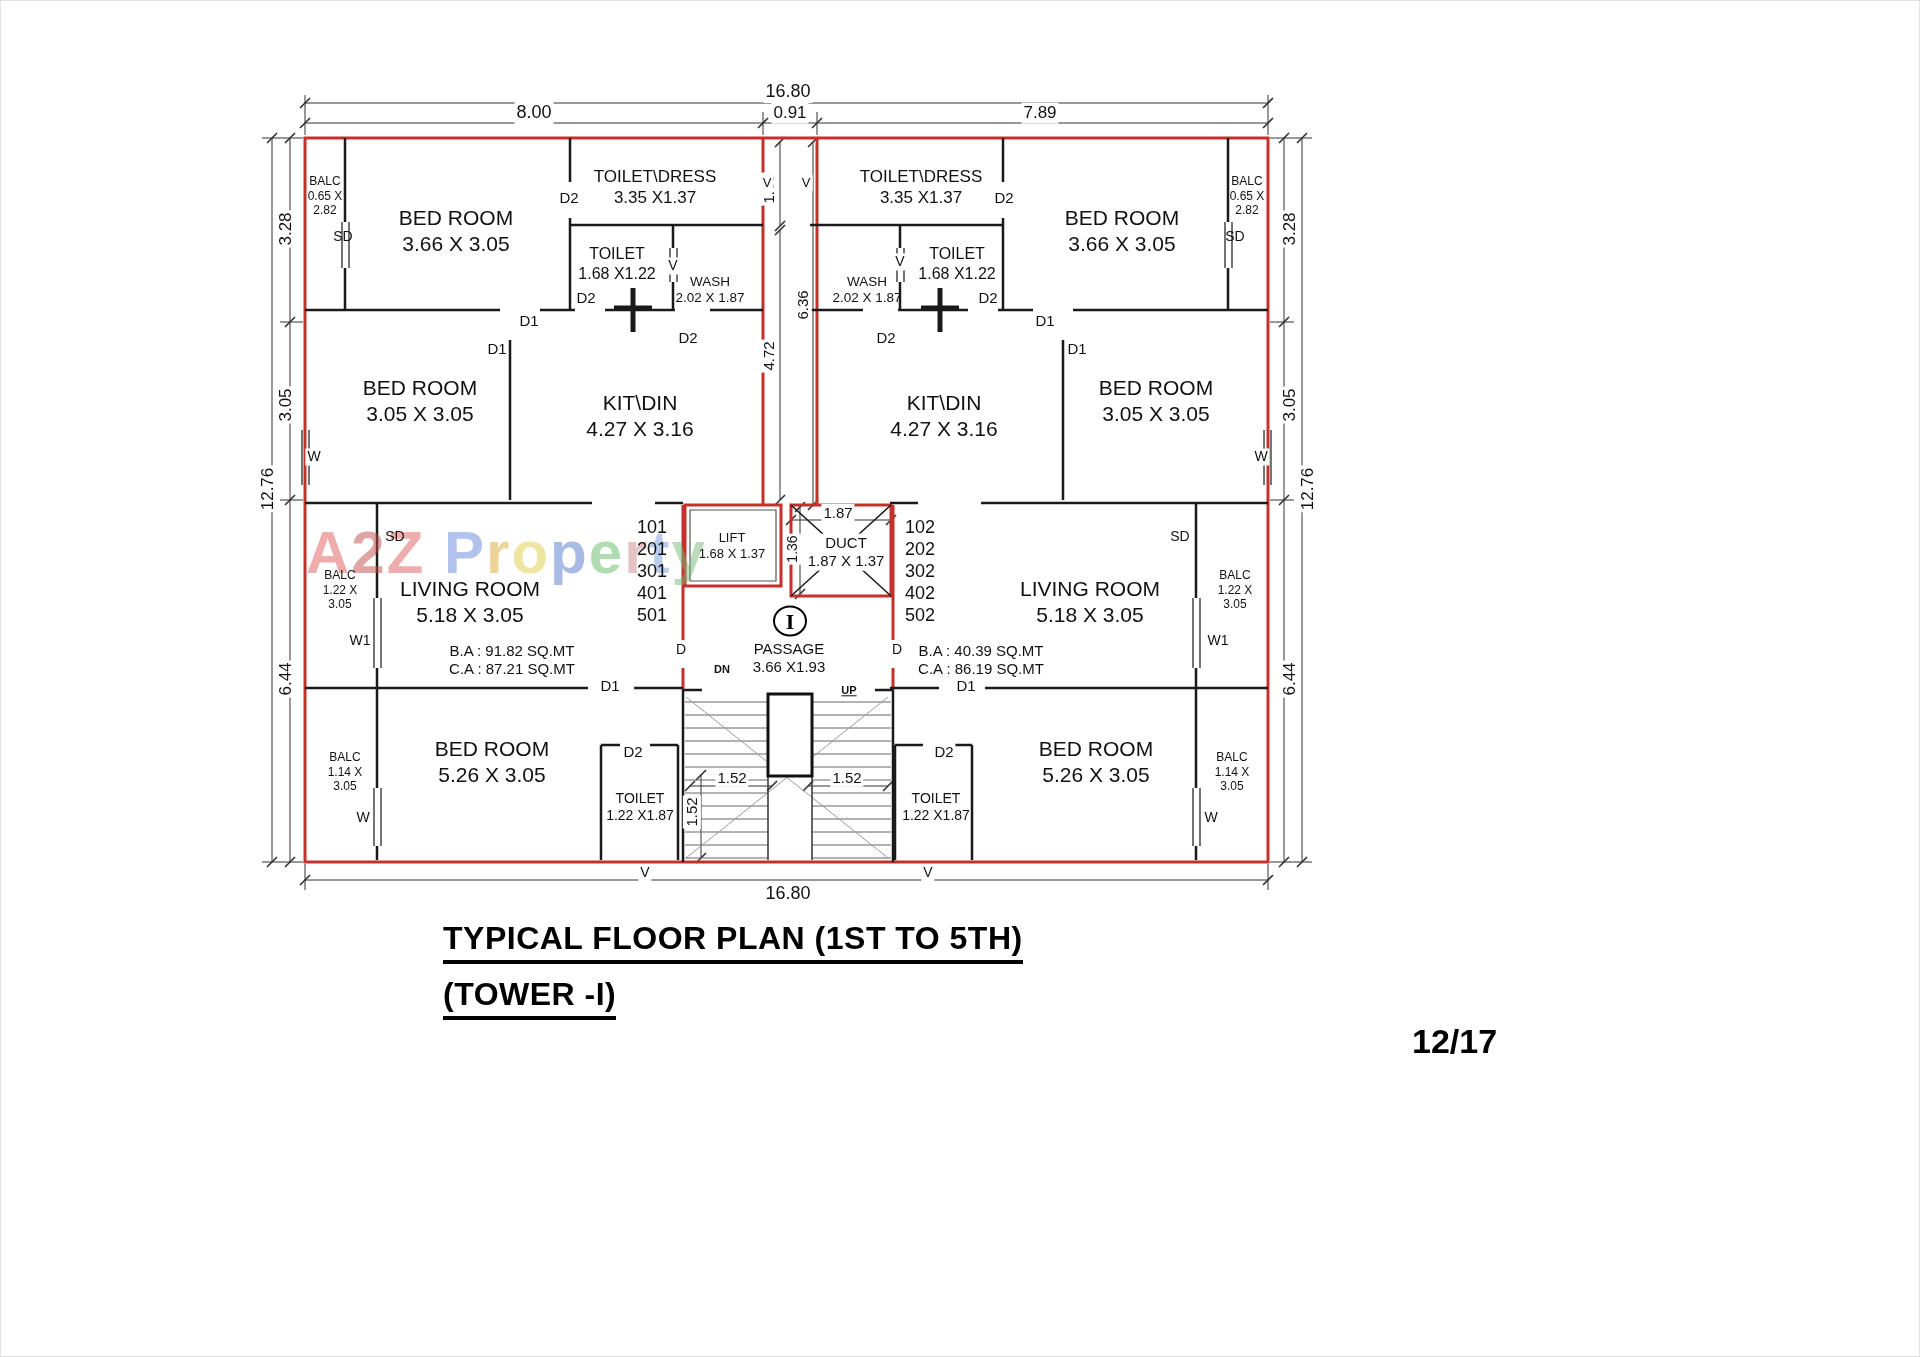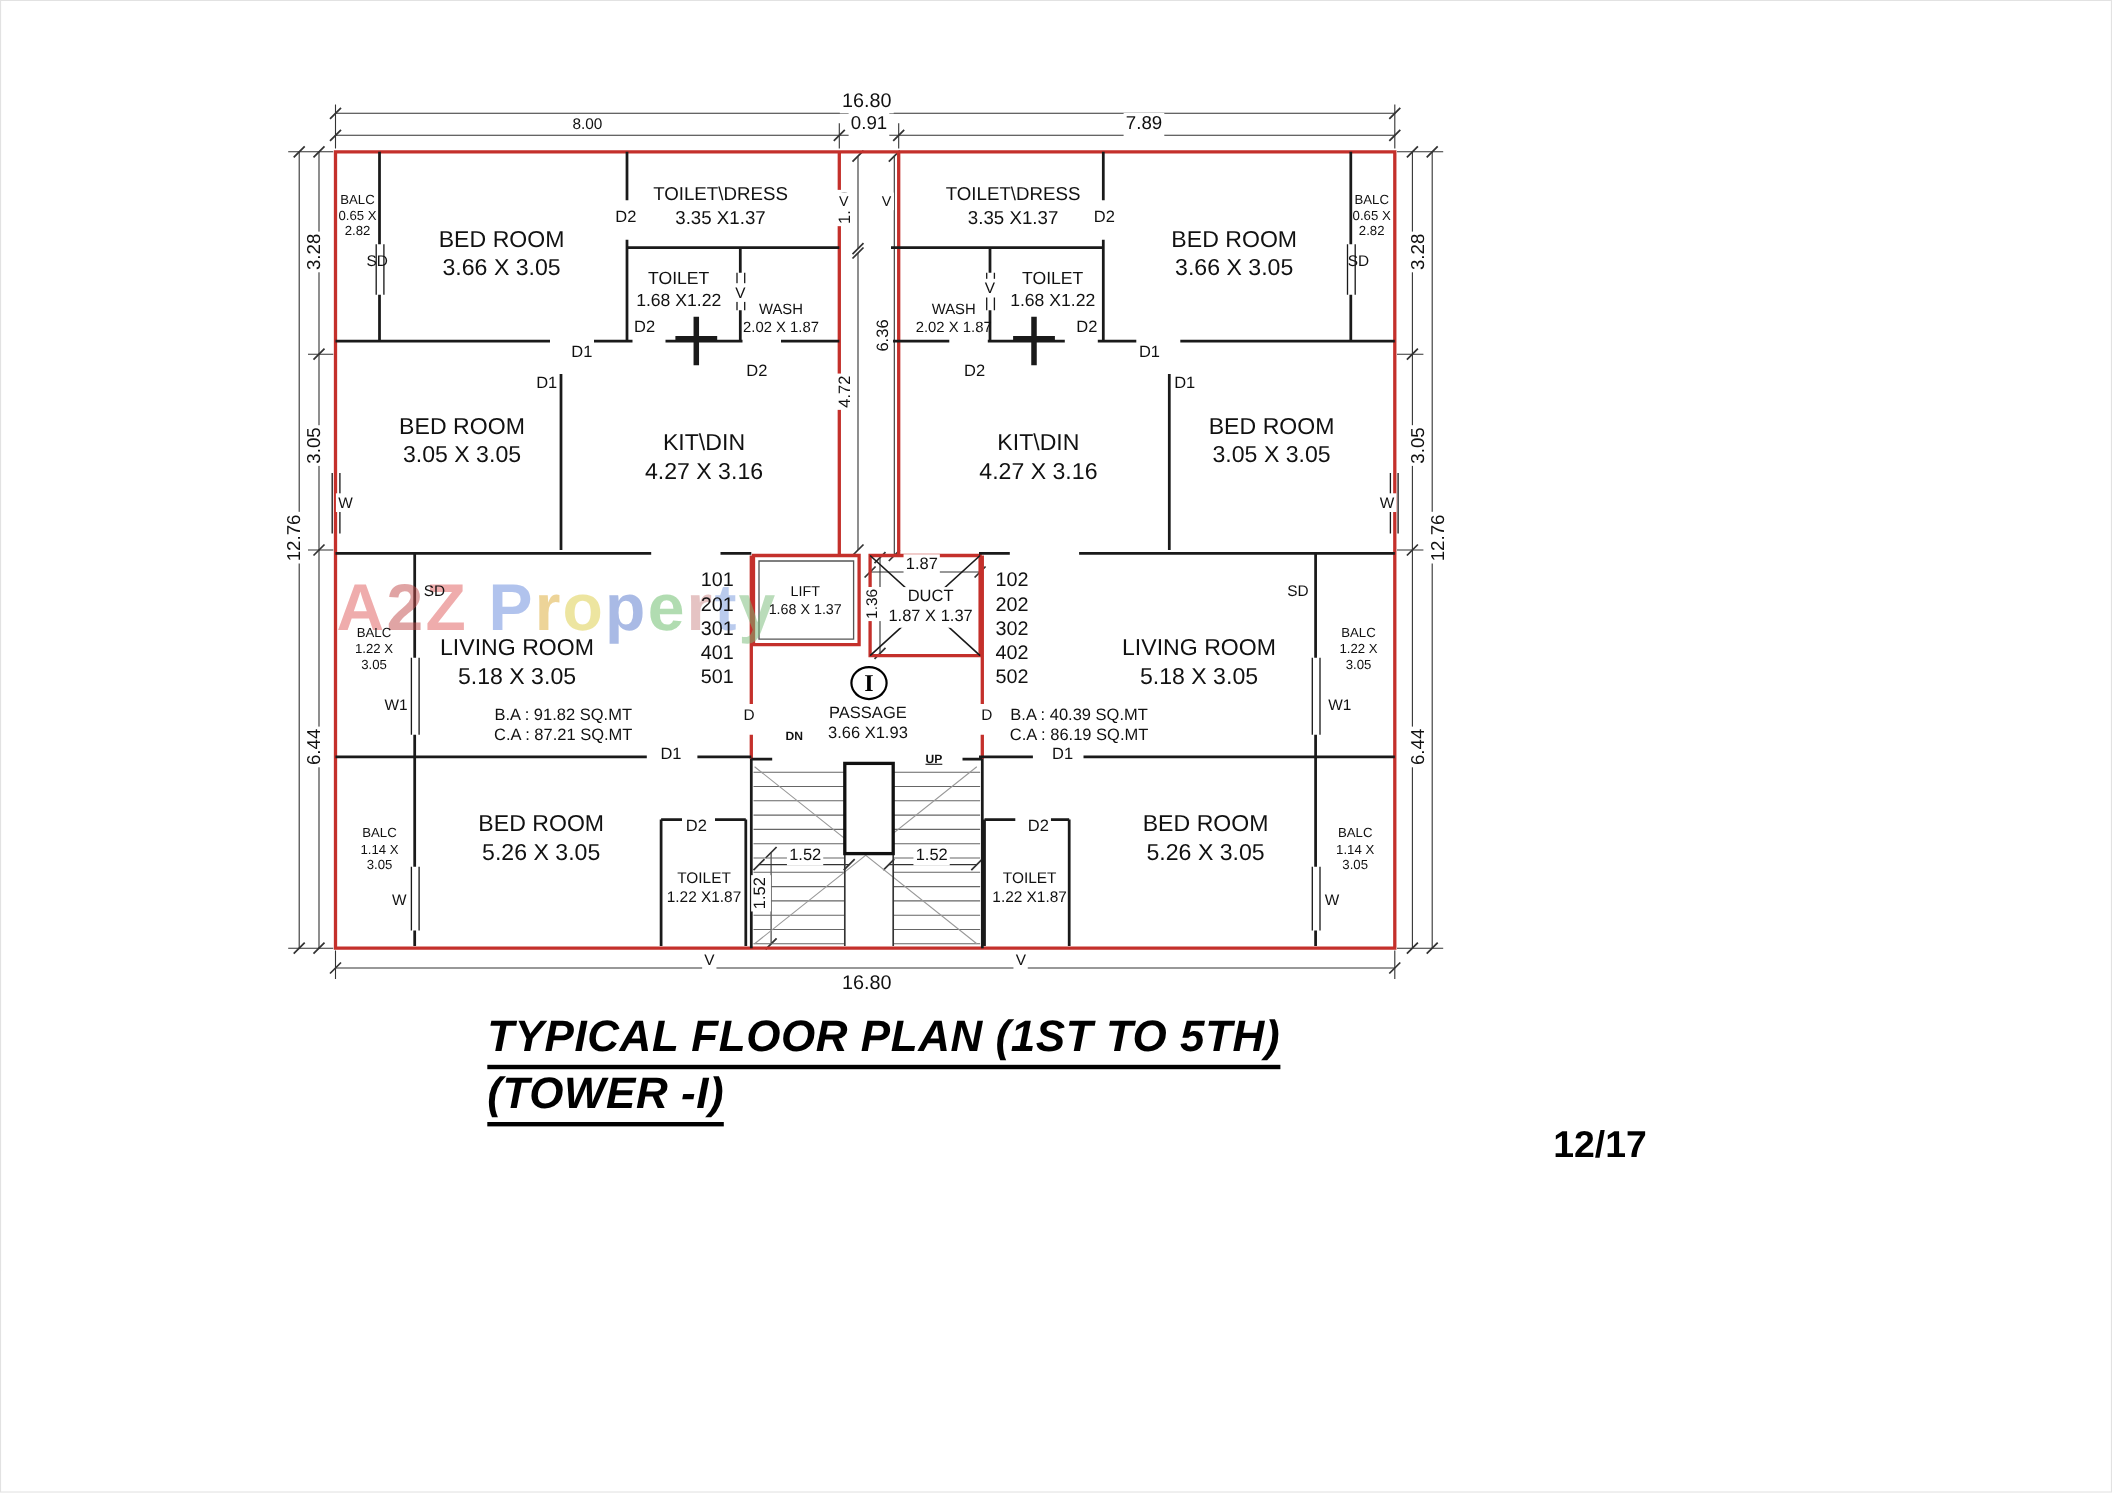--- a/index.html
+++ b/index.html
@@ -13,22 +13,22 @@
   .plan-label.b{font-weight:bold;}
   .watermark-url{position:absolute;left:308px;top:458px;font-size:40px;color:#8a8a8a;opacity:.55;
                  letter-spacing:1px;}
   .watermark-brand{position:absolute;left:306px;top:518px;font-size:60px;font-weight:bold;opacity:.5;
                    letter-spacing:2px;}
   .section-marker{position:absolute;left:790px;top:621px;transform:translate(-50%,-50%);
                   width:30px;height:27px;border:2px solid #000;border-radius:50%;
                   display:flex;align-items:center;justify-content:center;background:#fff;}
   .section-marker span{font-family:"Liberation Serif", serif;font-weight:bold;font-size:22px;line-height:1;}
   .title-block{position:absolute;left:443px;top:920px;color:#000;}
-  .title-line{display:table;font-size:40px;font-weight:bold;letter-spacing:.5px;
-              border-bottom:4px solid #000;padding-bottom:3px;font-style:italic;}
+  .title-line{display:table;font-size:32px;font-weight:bold;letter-spacing:.5px;
+              border-bottom:4px solid #000;padding-bottom:3px;margin-bottom:12px;}
   .page-number{position:absolute;left:1412px;top:1022px;font-size:34px;font-weight:bold;color:#000;}
 </style>
 </head>
 <body>
 
 <div class="page">
 
   <svg class="plan-svg" viewBox="0 0 1920 1357" xmlns="http://www.w3.org/2000/svg">
 
     <g stroke="#333" stroke-width="1" fill="none">
@@ -104,21 +104,21 @@
       <path stroke="#999" stroke-width="1" d="M686,858 L888,697 M888,858 L686,697"></path>
       <path stroke="#333" stroke-width="1.5" d="M768,694 V860 M812,694 V860"></path>
       <rect x="768" y="694" width="44" height="82" stroke="#111" stroke-width="3" fill="#fff"></rect>
     </g>
   </svg>
 
   <div class="watermark-brand"><span style="color: rgb(224, 92, 92);">A</span><span style="color: rgb(194, 75, 75);">2</span><span style="color: rgb(224, 92, 92);">Z</span><span style="color: rgb(0, 0, 0);"> </span><span style="color: rgb(102, 136, 221);">P</span><span style="color: rgb(221, 170, 51);">r</span><span style="color: rgb(221, 204, 68);">o</span><span style="color: rgb(85, 119, 204);">p</span><span style="color: rgb(102, 187, 102);">e</span><span style="color: rgb(204, 136, 136);">r</span><span style="color: rgb(119, 153, 221);">t</span><span style="color: rgb(119, 187, 119);">y</span></div>
 
   <div class="labels-layer">
       <div class="plan-label bg" style="left: 788px; top: 92px; font-size: 18px; transform: translate(-50%, -50%);">16.80</div>
-      <div class="plan-label bg" style="left: 534px; top: 113px; font-size: 14px; transform: translate(-50%, -50%);">8.00</div>
+      <div class="plan-label bg" style="left: 534px; top: 113px; font-size: 18px; transform: translate(-50%, -50%);">8.00</div>
       <div class="plan-label bg" style="left: 790px; top: 113px; font-size: 17px; transform: translate(-50%, -50%);">0.91</div>
       <div class="plan-label bg" style="left: 1040px; top: 113px; font-size: 17px; transform: translate(-50%, -50%);">7.89</div>
       <div class="plan-label bg" style="left: 286px; top: 229px; font-size: 17px; transform: translate(-50%, -50%) rotate(-90deg);">3.28</div>
       <div class="plan-label bg" style="left: 286px; top: 405px; font-size: 17px; transform: translate(-50%, -50%) rotate(-90deg);">3.05</div>
       <div class="plan-label bg" style="left: 268px; top: 489px; font-size: 17px; transform: translate(-50%, -50%) rotate(-90deg);">12.76</div>
       <div class="plan-label bg" style="left: 286px; top: 679px; font-size: 17px; transform: translate(-50%, -50%) rotate(-90deg);">6.44</div>
       <div class="plan-label bg" style="left: 1290px; top: 229px; font-size: 17px; transform: translate(-50%, -50%) rotate(-90deg);">3.28</div>
       <div class="plan-label bg" style="left: 1290px; top: 405px; font-size: 17px; transform: translate(-50%, -50%) rotate(-90deg);">3.05</div>
       <div class="plan-label bg" style="left: 1308px; top: 489px; font-size: 17px; transform: translate(-50%, -50%) rotate(-90deg);">12.76</div>
       <div class="plan-label bg" style="left: 1290px; top: 679px; font-size: 17px; transform: translate(-50%, -50%) rotate(-90deg);">6.44</div>

